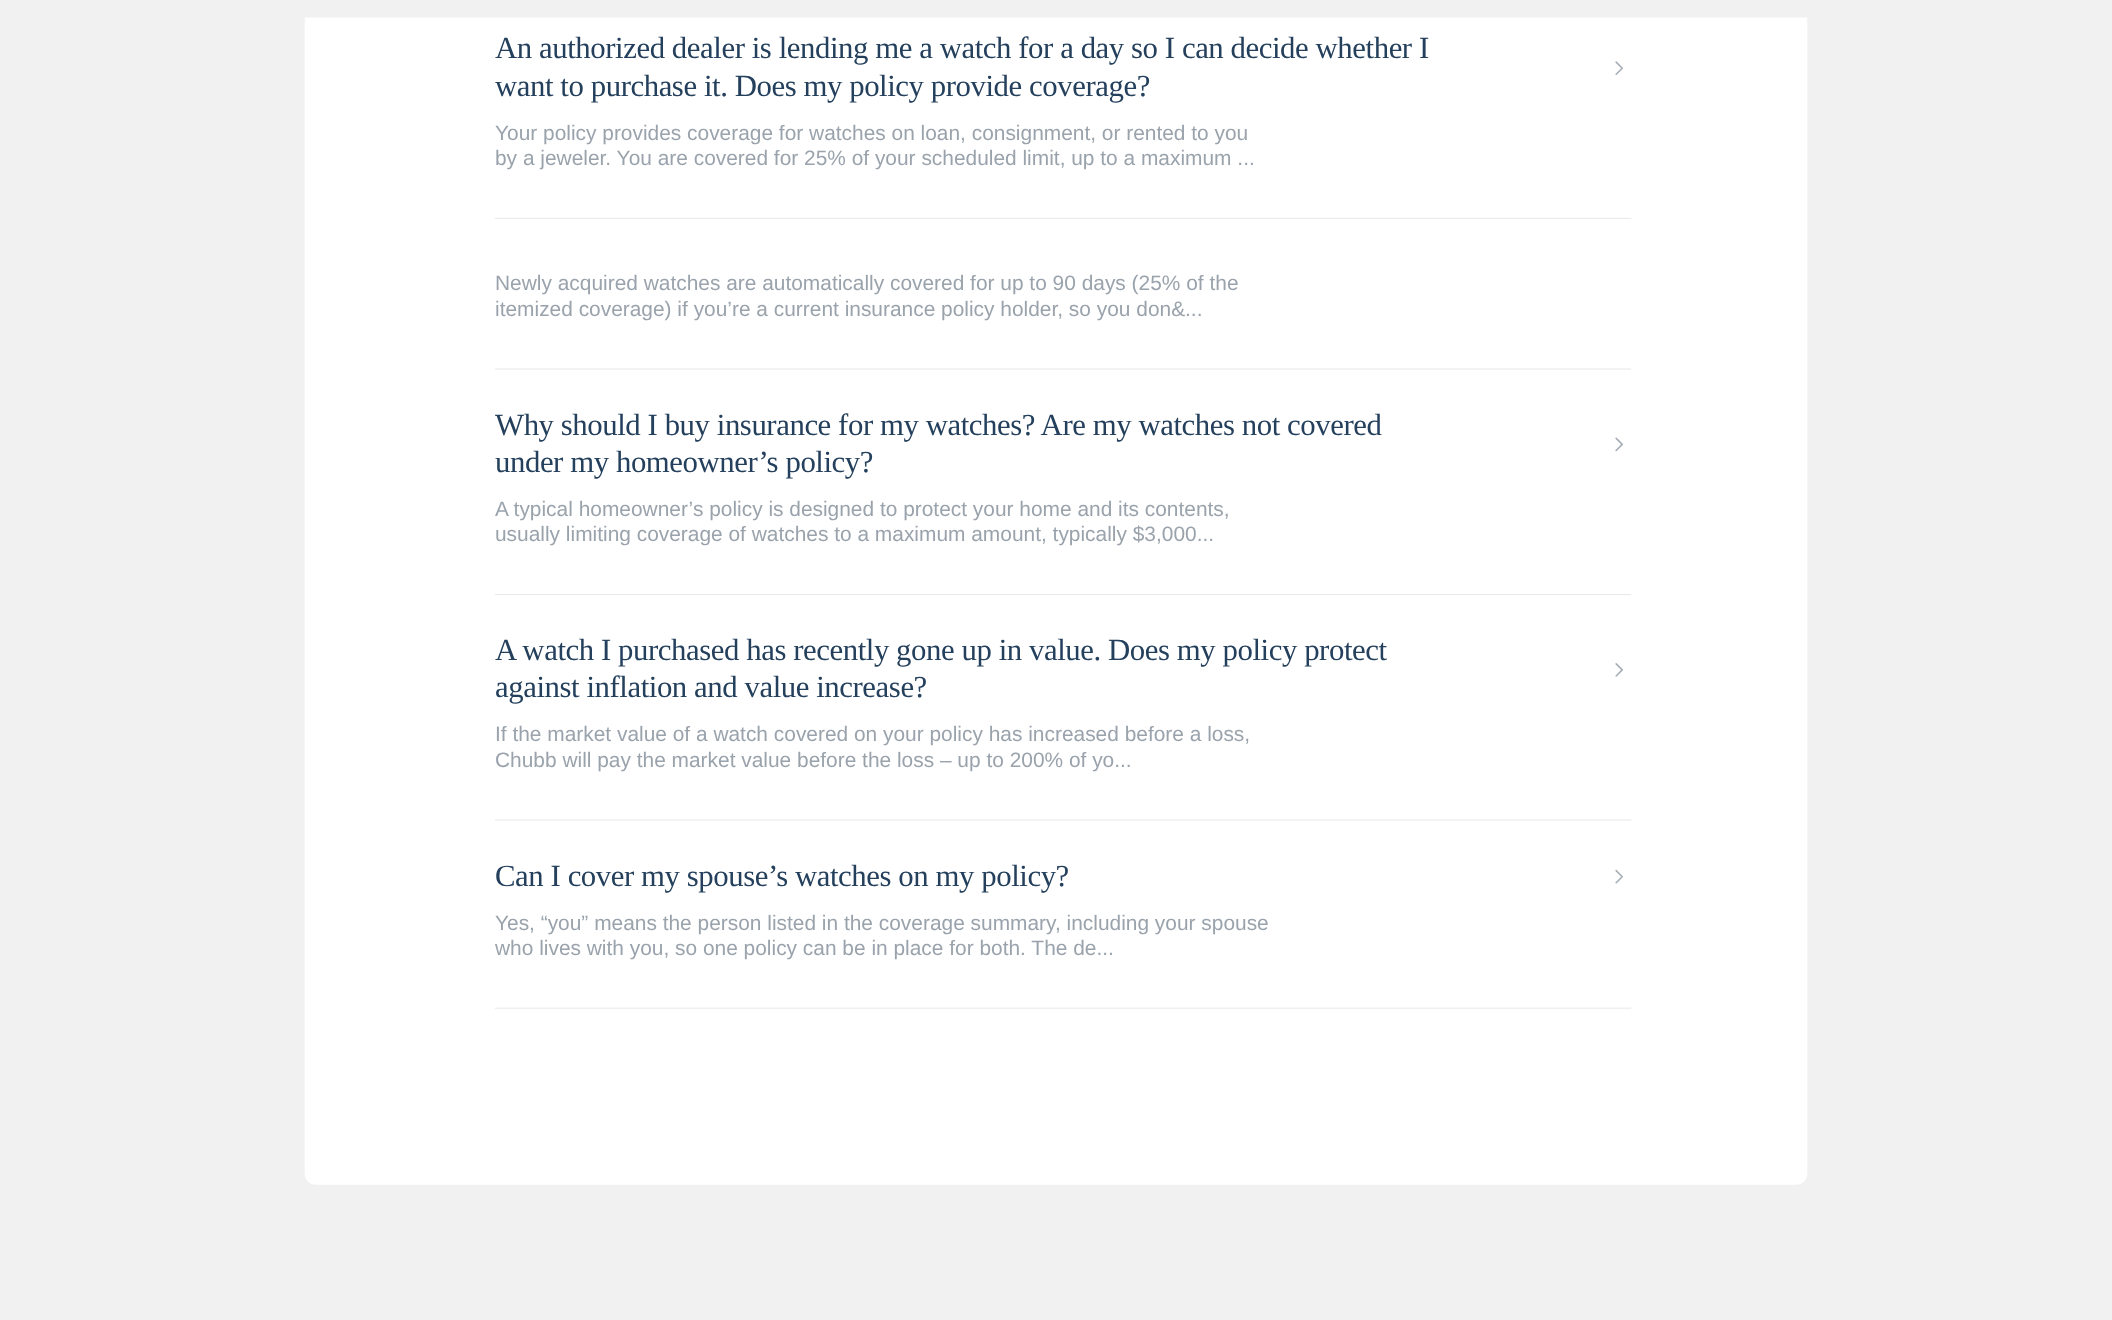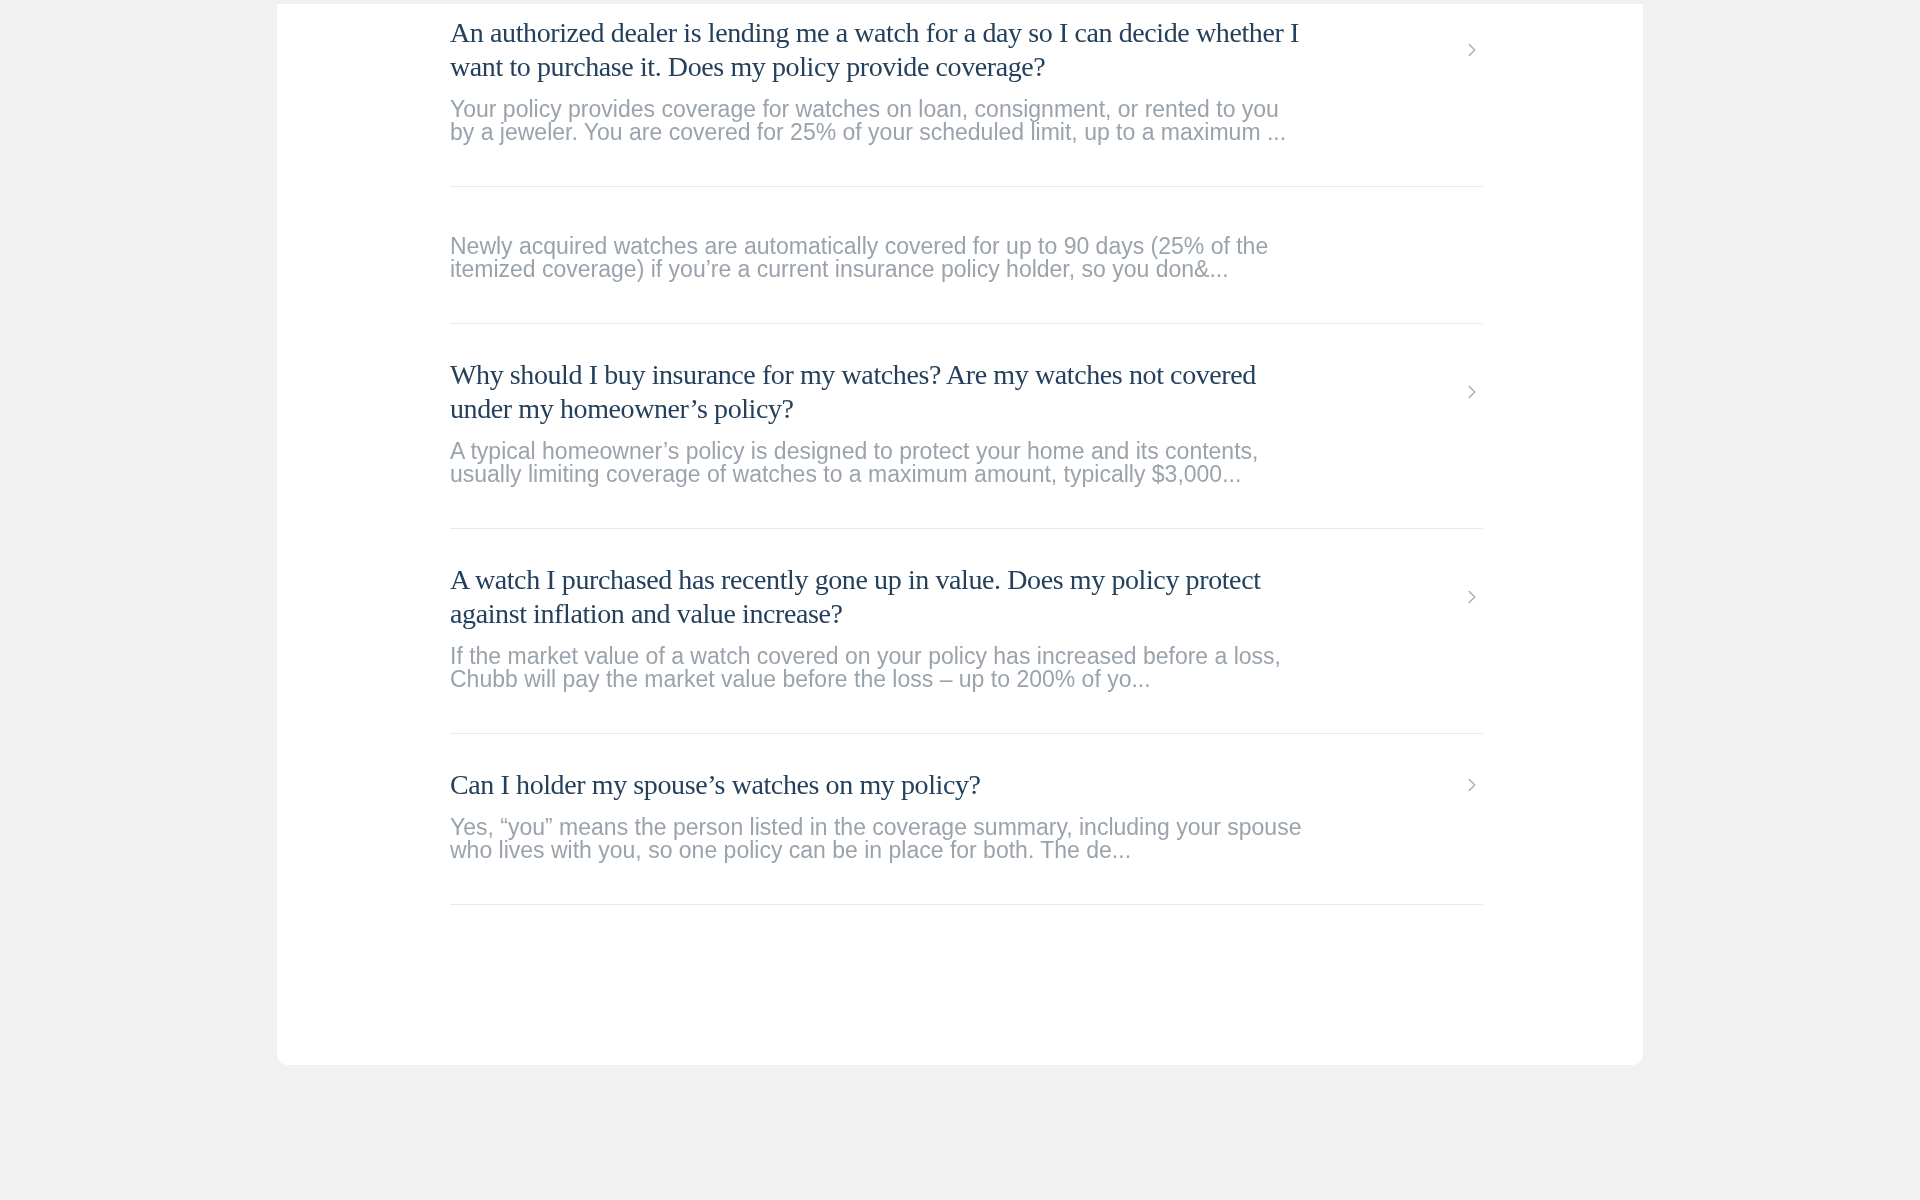--- a/index.html
+++ b/index.html
@@ -5,21 +5,21 @@
   * { margin: 0; padding: 0; box-sizing: border-box; }
   html, body {
     width: 1920px; height: 1200px;
     overflow: hidden;
     background: #f1f1f2;
     font-family: "Liberation Sans", sans-serif;
   }
   .page { width: 1920px; height: 1200px; }
   .card {
     width: 1366px;
-    margin: 4px auto;
+    margin: 16px auto;
     background: #ffffff;
     border-radius: 0 0 10px 10px;
     padding: 0 160px 160px 173px;
   }
   .faq-item {
     padding: 34px 0 42px 0;
     border-bottom: 1px solid #e8eaec;
   }
   .faq-item:first-child { padding-top: 12px; }
   .faq-head {
@@ -43,21 +43,21 @@
     flex: 0 0 auto;
     margin-left: 18px;
     width: 22px; height: 22px;
     display: inline-flex;
     align-items: center;
     justify-content: center;
     cursor: pointer;
   }
   .faq-excerpt {
     margin-top: 14px;
-    font-size: 23px;
+    font-size: 19px;
     line-height: 23px;
     color: #9aa3ac;
     white-space: pre;
   }
 </style>
 </head>
 <body>
 
 <div class="page">
   <div class="card">
@@ -104,21 +104,21 @@
               <polyline points="9 6 15 12 9 18"></polyline>
             </svg>
         </span>
       </div>
       <div class="faq-excerpt">If the market value of a watch covered on your policy has increased before a loss,
 Chubb will pay the market value before the loss – up to 200% of yo...</div>
     </div>
 
     <div class="faq-item">
       <div class="faq-head">
-        <h3 class="faq-title">Can I holder my spouse’s watches on my policy?</h3>
+        <h3 class="faq-title">Can I cover my spouse’s watches on my policy?</h3>
         <span class="chevron">
           <svg width="22" height="22" viewBox="0 0 24 24" fill="none" stroke="#a7aeb5" stroke-width="1.6" stroke-linecap="round" stroke-linejoin="round">
               <polyline points="9 6 15 12 9 18"></polyline>
             </svg>
         </span>
       </div>
       <div class="faq-excerpt">Yes, “you” means the person listed in the coverage summary, including your spouse
 who lives with you, so one policy can be in place for both. The de...</div>
     </div>
 

